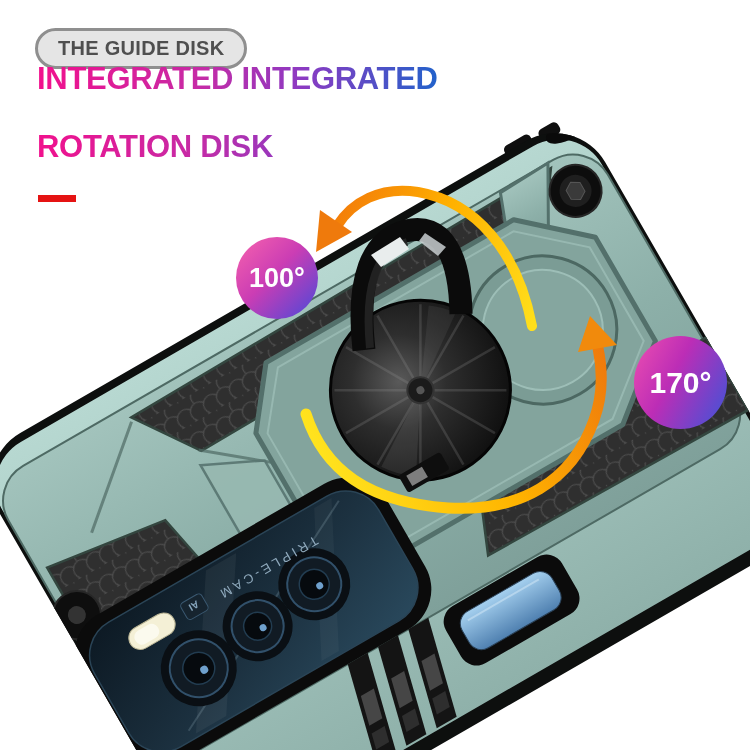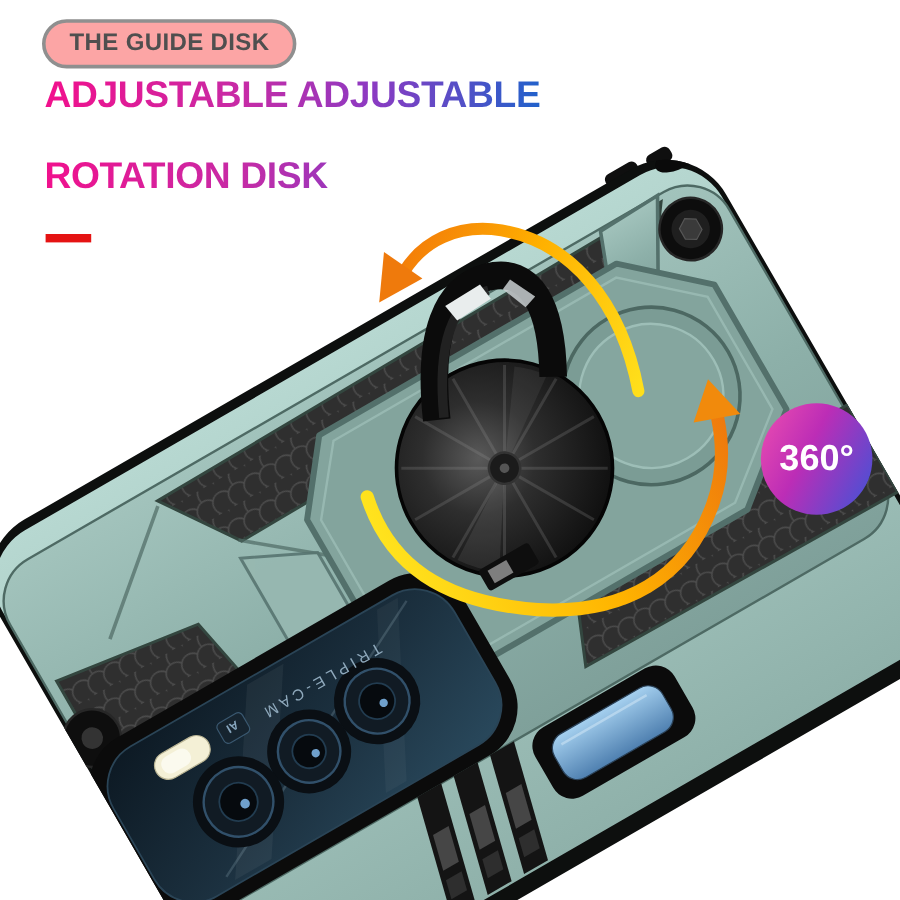--- a/index.html
+++ b/index.html
@@ -2,24 +2,24 @@
 <html><head>
 <meta charset="utf-8">
 <style>
   html,body { margin:0; padding:0; background:#ffffff; }
   #stage {
     position:relative; width:750px; height:750px; overflow:hidden;
     background:#ffffff; font-family:"Liberation Sans", sans-serif;
   }
   #stage svg { position:absolute; left:0; top:0; }
   .pill {
-    position:absolute; left:35px; top:16px;
+    position:absolute; left:35px; top:28px;
     border:3px solid #8f8f8f; border-radius:40px;
     padding:6px 20px; font-size:20px; font-weight:bold;
-    color:#4f4f4f; letter-spacing:0.3px; background:#fca5a5;
+    color:#4f4f4f; letter-spacing:0.3px; background:#e5e5e5;
   }
   .title {
     position:absolute; left:37px; top:62px;
     font-size:31px; line-height:34px; font-weight:bold; letter-spacing:-0.3px;
     width:max-content; color:#b633a8;
     background:linear-gradient(93deg,#f2108c 0%,#c62ba6 40%,#8d3ac2 65%,#1e63cb 100%);
     -webkit-background-clip:text; background-clip:text;
     -webkit-text-fill-color:transparent; color:transparent;
   }
   .dash { position:absolute; left:38px; top:195px; width:38px; height:7px; background:#e51313; }
@@ -228,27 +228,30 @@
       <path d="M532 326 C518 252 476 202 418 192 C380 186 352 202 337 226" stroke="url(#ga1)" stroke-width="10" fill="none" stroke-linecap="round"></path>
       <polygon points="316,252 352,232 320,210" fill="#ef7a0c"></polygon>
     </g>
 
     <g>
       <path d="M306 414 C324 470 368 502 448 508 C520 512 572 482 594 420 C602 398 603 372 598 348" stroke="url(#ga2)" stroke-width="11" fill="none" stroke-linecap="round"></path>
       <polygon points="590,316 617,345 578,352" fill="#f18a0c"></polygon>
     </g>
   </svg>
 
+  <div class="badge" id="badge100">
+    <span>100°</span>
+  </div>
   <div class="badge" id="badge360">
-    <span>360°</span>
+    <span>170°</span>
   </div>
 
   <div class="pill">
     <span>THE GUIDE DISK</span>
   </div>
   <div class="title">
-    <span>ADJUSTABLE ADJUSTABLE</span><br>
+    <span>INTEGRATED INTEGRATED</span><br>
     <br>
     <span>ROTATION DISK</span>
   </div>
   <div class="dash"></div>
 
 </div>
 
 </body></html>

